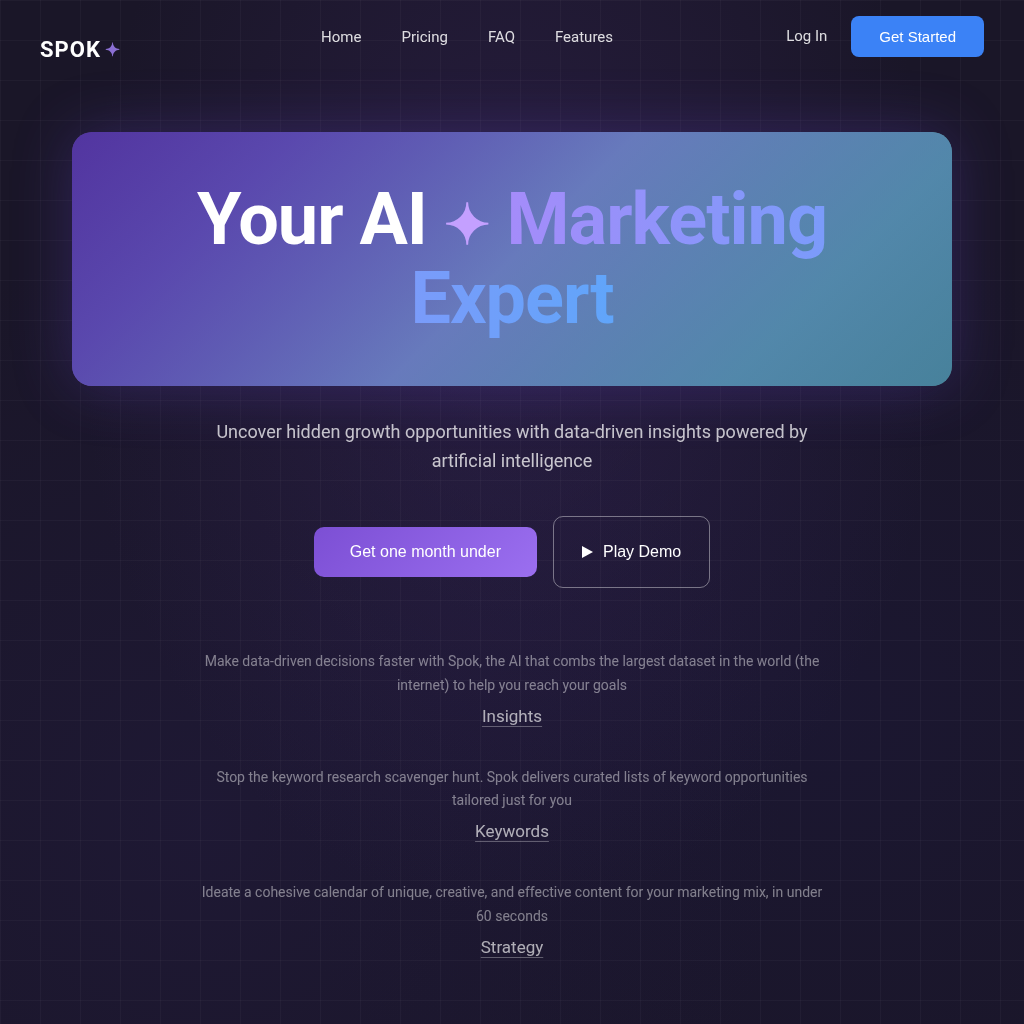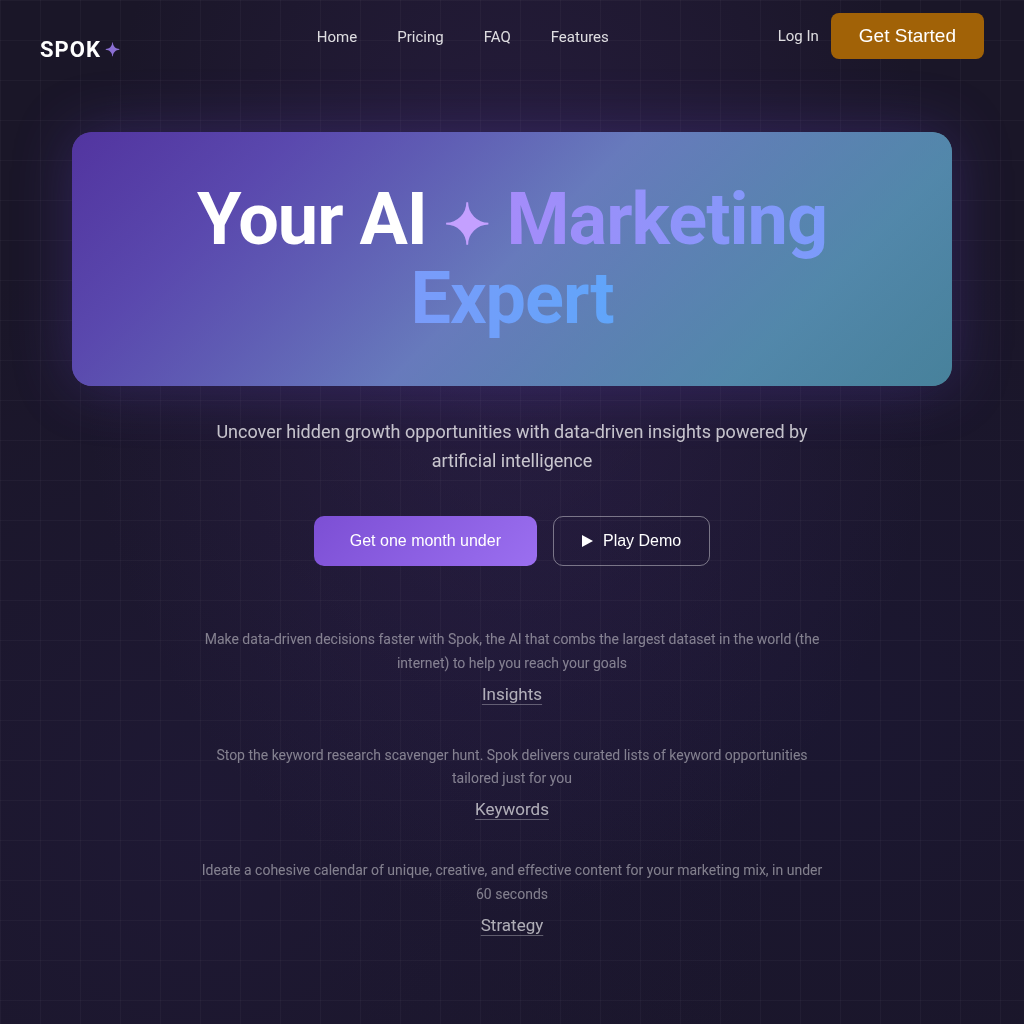--- a/index.html
+++ b/index.html
@@ -75,36 +75,36 @@
     .nav-links a {
       color: rgba(255,255,255,0.85);
       text-decoration: none;
       font-size: 15px;
       font-weight: 400;
     }
 
     .nav-right {
       display: flex;
       align-items: center;
-      gap: 12px;
+      gap: 24px;
     }
 
     .nav-login {
       color: rgba(255,255,255,0.85);
       text-decoration: none;
       font-size: 15px;
     }
 
     .btn-get-started {
-      background: #a16207;
+      background: #3b82f6;
       color: #ffffff;
       border: none;
       padding: 12px 28px;
       border-radius: 8px;
-      font-size: 19px;
+      font-size: 15px;
       font-weight: 500;
       cursor: pointer;
     }
 
     
     .main-content {
       display: flex;
       flex-direction: column;
       align-items: center;
       padding-top: 60px;
@@ -189,21 +189,21 @@
       border-radius: 10px;
       font-size: 16px;
       font-weight: 500;
       cursor: pointer;
     }
 
     .btn-demo {
       background: transparent;
       color: #ffffff;
       border: 1.5px solid rgba(255,255,255,0.4);
-      padding: 15px 28px;
+      padding: 26px 28px;
       border-radius: 10px;
       font-size: 16px;
       font-weight: 500;
       cursor: pointer;
       display: flex;
       align-items: center;
       gap: 10px;
     }
 
     .play-icon {

